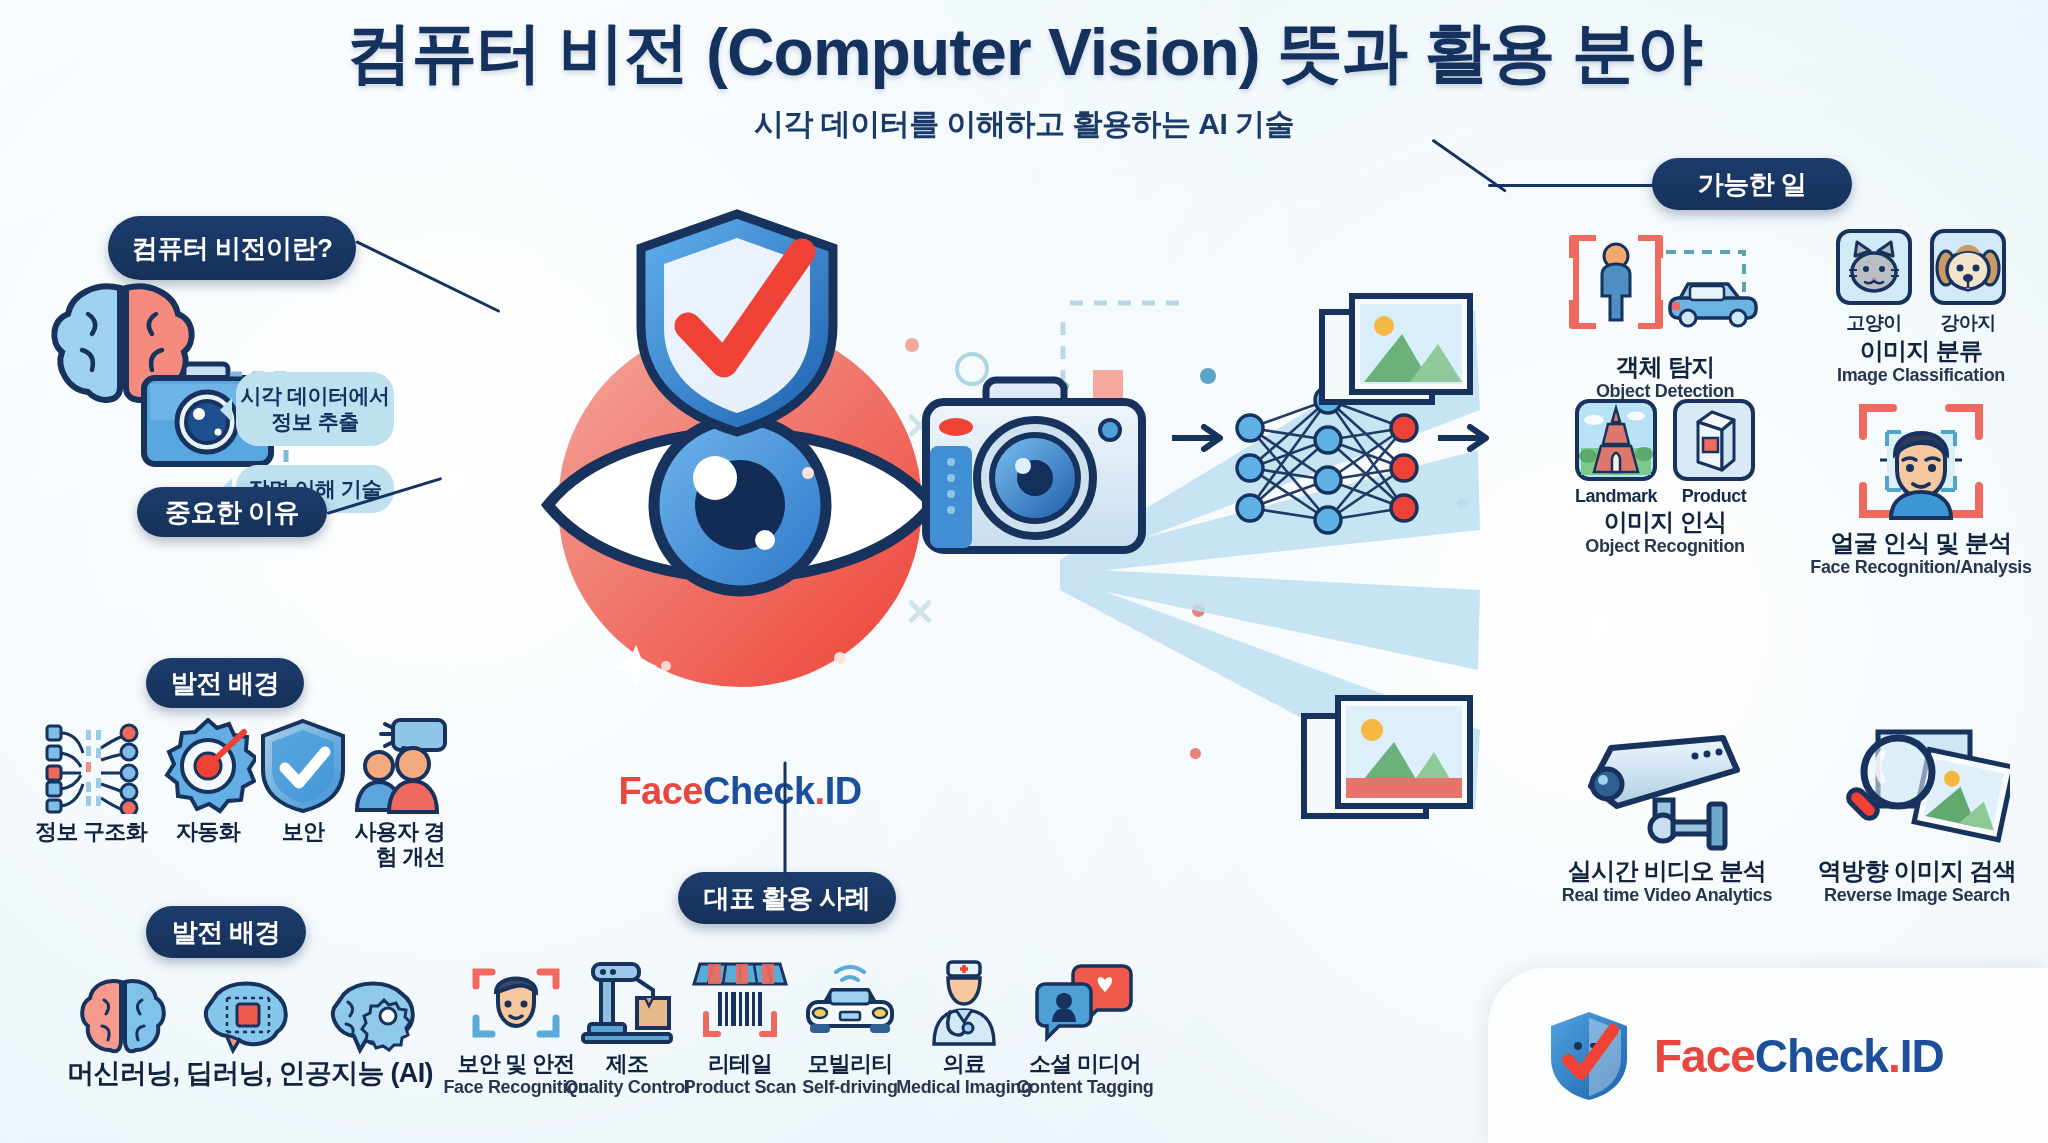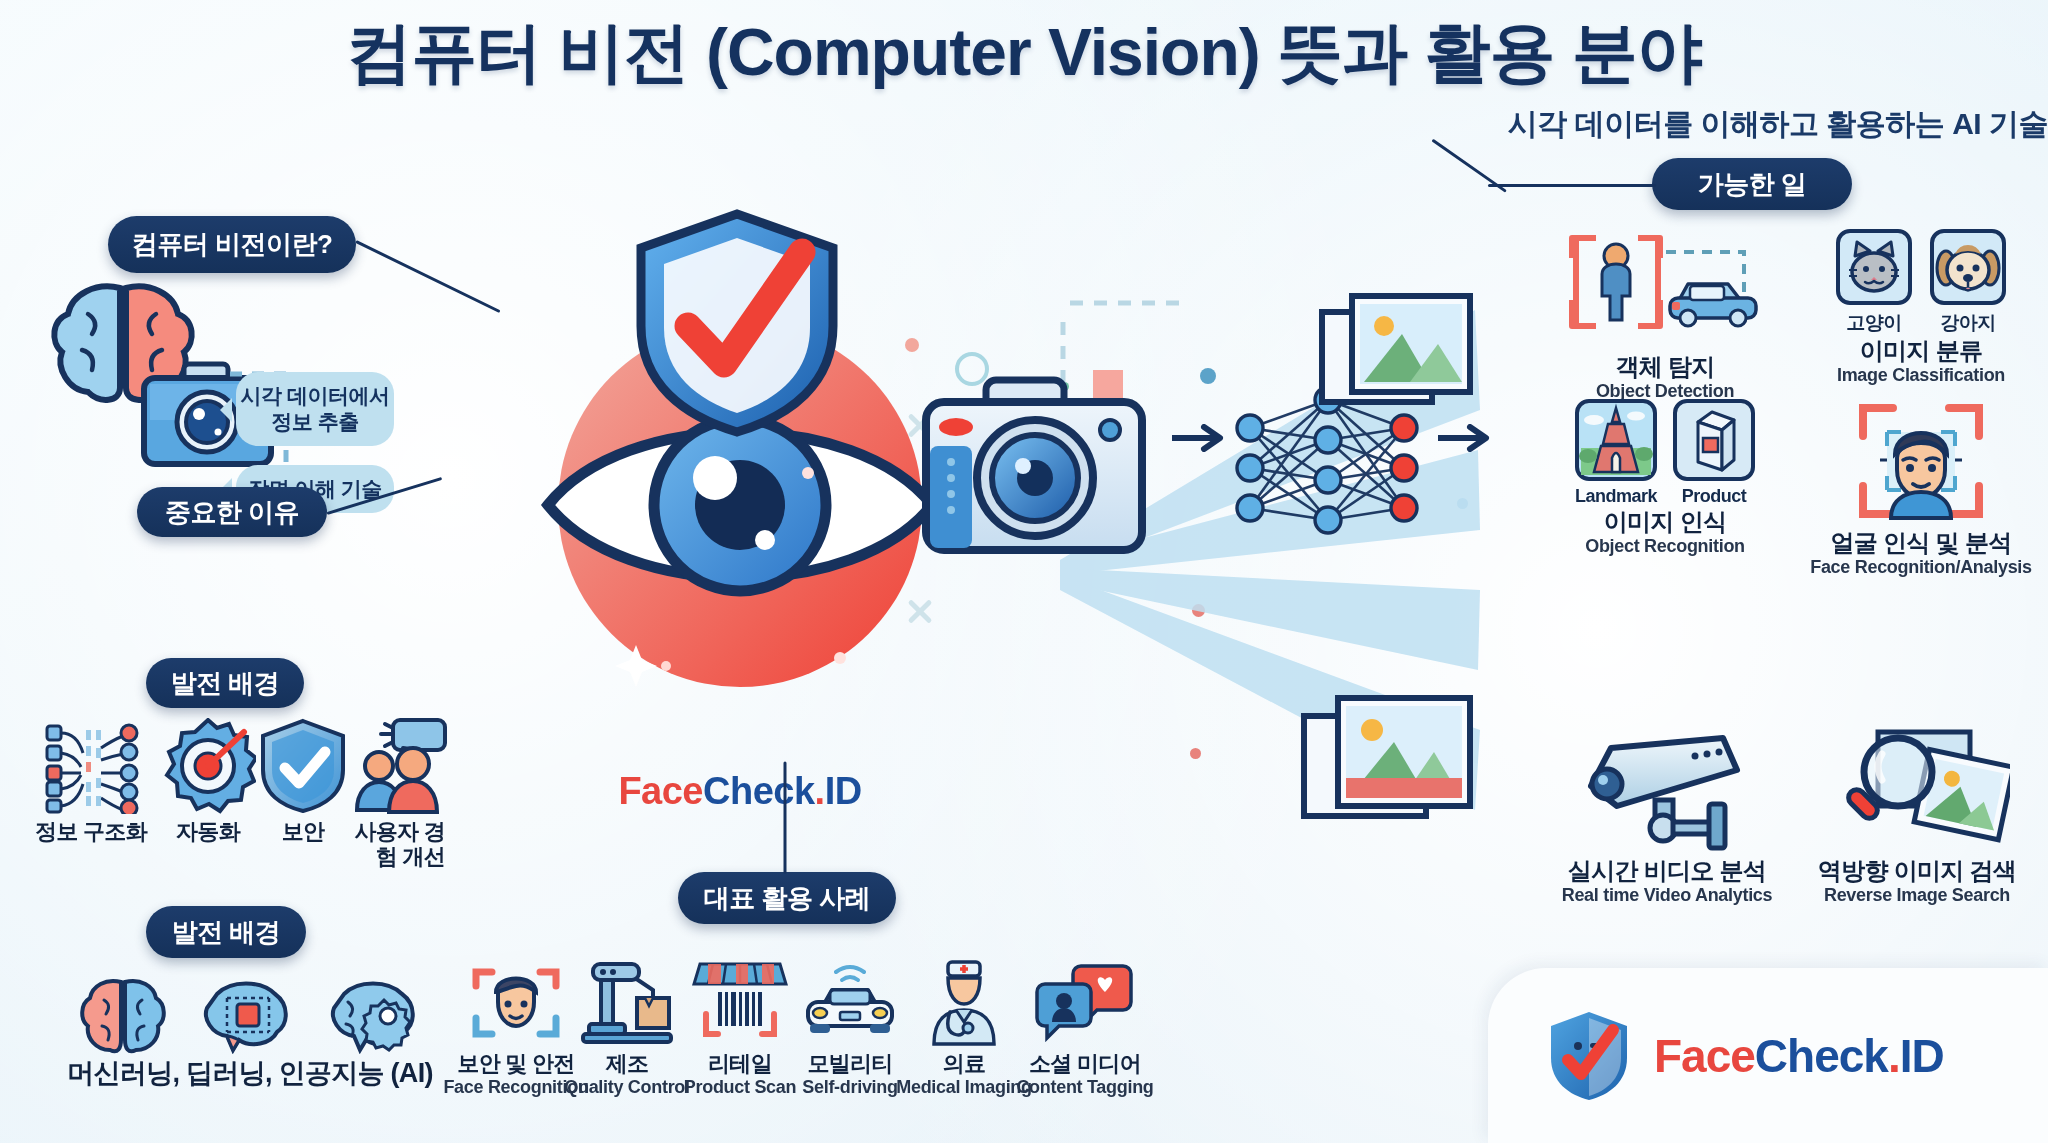--- a/index.html
+++ b/index.html
@@ -26,21 +26,20 @@
   #header { position: absolute; left: 0; right: 0; top: 18px; text-align: center; }
   #title {
     font-size: 66px; font-weight: 800; color: #15325f;
     letter-spacing: -1px; line-height: 1.06;
     text-shadow: 0 3px 5px rgba(20,50,95,.18);
     white-space: nowrap;
   }
   #subtitle {
     margin-top: 16px; font-size: 30px; font-weight: 800; color: #1a3a68;
     letter-spacing: -.5px;
-    text-align: right;
   }
 
   
   .pill {
     position: absolute;
     background: linear-gradient(180deg, #1d3c6b 0%, #15315a 100%);
     color: #ffffff;
     border-radius: 40px;
     font-weight: 800;
     display: flex; align-items: center; justify-content: center;
@@ -282,21 +281,21 @@
     <circle cx="72" cy="40" r="11" fill="#f6b745"></circle>
     <polygon points="50,106 94,52 126,106" fill="#6cb07a"></polygon>
     <polygon points="104,106 134,62 160,106" fill="#8fc99a"></polygon>
     <rect x="46" y="88" width="116" height="20" fill="#e8736c"></rect>
   </svg>
 
   <div id="brand-center">
     <span class="f-red">Face</span><span class="f-blue">Check</span><span class="f-red">.</span><span class="f-blue">ID</span>
   </div>
 
-  <div class="pill" style="left:108px;top:216px;width:248px;height:57px;font-size:26px;">
+  <div class="pill" style="left:108px;top:216px;width:248px;height:64px;font-size:26px;">
     <span>컴퓨터 비전이란?</span>
   </div>
   <div class="leader" style="left:356px;top:240px;width:160px;transform:rotate(26deg);"></div>
 
   <svg class="abs" style="left:48px;top:280px;" width="150" height="130" viewBox="0 0 150 130">
     <path d="M72 8 C48 2 24 14 20 34 C4 40 2 62 14 72 C8 88 20 110 40 112 C52 124 72 122 72 108 Z" fill="#9fd2ef" stroke="#17325d" stroke-width="6"></path>
     <path d="M78 8 C102 2 126 14 130 34 C146 40 148 62 136 72 C142 88 130 110 110 112 C98 124 78 122 78 108 Z" fill="#f58b7e" stroke="#17325d" stroke-width="6"></path>
     <g stroke="#17325d" stroke-width="4.5" fill="none" stroke-linecap="round">
       <path d="M40 34 q12 8 4 20"></path>
         <path d="M34 70 q14 4 10 20"></path>

